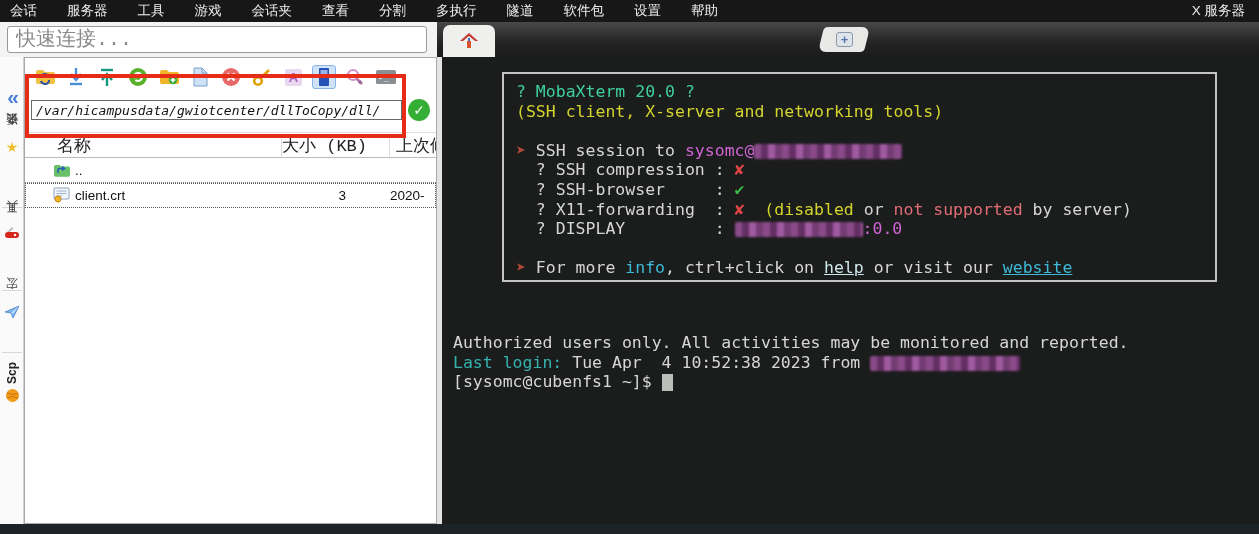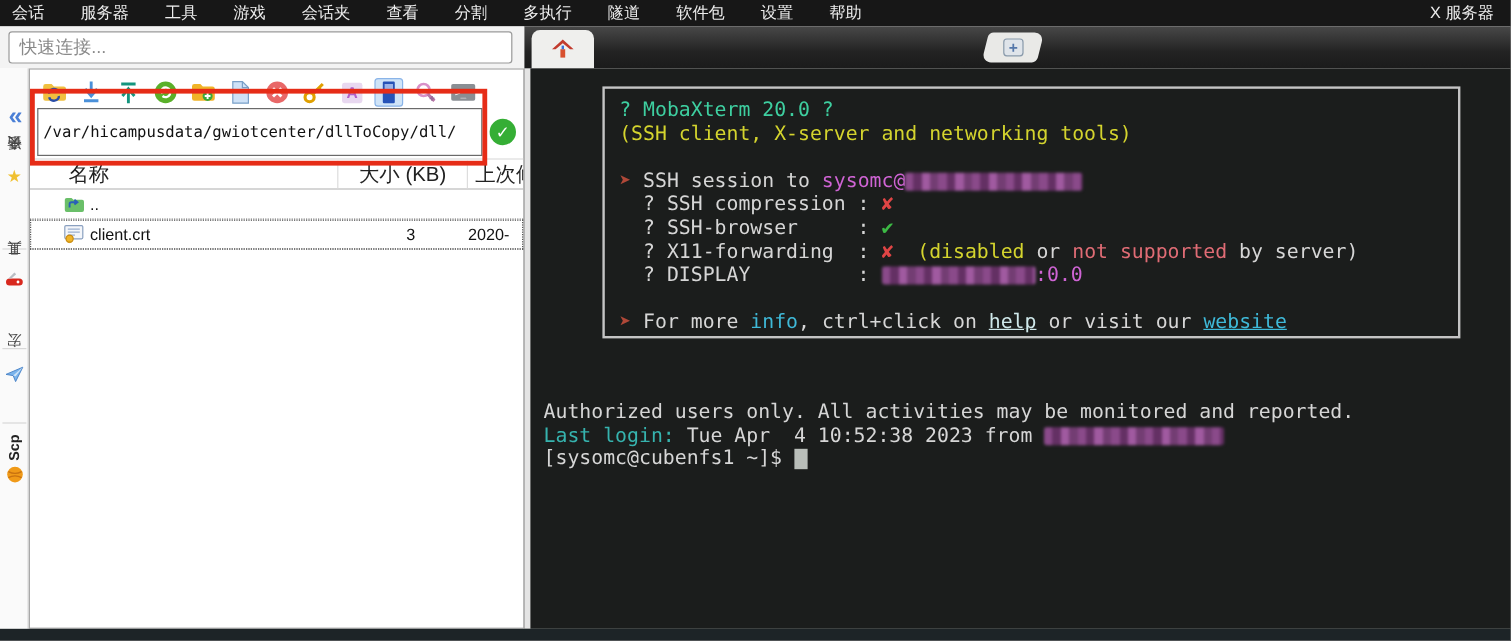--- a/index.html
+++ b/index.html
@@ -9,21 +9,21 @@
 
   
   .menu-bar { position:absolute; top:0; left:0; width:1259px; height:22px; background:#171717;
     display:flex; align-items:center; gap:30px; padding:0 14px 0 10px; color:#ededed; font-size:13.5px; }
   .menu-item { cursor:default; white-space:nowrap; }
   .menu-right { margin-left:auto; }
 
   
   .topleft { position:absolute; top:22px; left:0; width:437px; height:35px; background:#f3f3f3; }
   .quick-connect { position:absolute; top:4px; left:7px; width:420px; height:27px; border:1px solid #9a9a9a;
-    border-radius:3px; background:#fff; font-size:15px; color:#555; padding:0 8px; font-family:Liberation Sans, sans-serif; }
+    border-radius:3px; background:#fff; font-size:20px; color:#555; padding:0 8px; font-family:Liberation Mono, monospace; }
   .quick-connect::placeholder { color:#8a8a8a; }
 
   .tabbar { position:absolute; top:22px; left:437px; width:822px; height:35px;
     background:linear-gradient(#484848,#232323 60%,#1b1b1b); }
   .tab-home { position:absolute; left:6px; top:3px; width:52px; height:32px; background:#efefed;
     border-radius:7px 7px 0 0; display:flex; align-items:center; justify-content:center; }
   .tab-active { position:absolute; left:62px; top:3px; width:312px; height:32px; background:#3a3a3a;
     border-radius:9px 9px 0 0; display:flex; align-items:center; padding:0 10px; gap:8px; }
   .tab-key { width:18px; height:18px; background:#1d1d1d; border:1px solid #8a8a8a; display:flex; align-items:center; justify-content:center; }
   .tab-label { color:#efefef; font-size:14px; white-space:nowrap; }
@@ -41,27 +41,27 @@
   .vlabel.bold { font-weight:bold; color:#222; }
   .side-icon { margin-top:4px; font-size:14px; line-height:16px; }
   .divider-h { position:absolute; left:2px; width:20px; height:1px; background:#d8d8d8; }
 
   
   .file-panel { position:absolute; top:57px; left:24px; width:413px; height:467px; background:#fff; border:1px solid #a8a8a8; }
   .ftoolbar { height:38px; display:flex; align-items:center; gap:7px; padding:0 8px; }
   .ticon { width:24px; height:24px; display:flex; align-items:center; justify-content:center; cursor:pointer; border-radius:3px; }
   .ticon.selected { background:#cfe4f8; border:1px solid #8ab4e8; }
   .path-row { display:flex; align-items:center; gap:6px; padding:0 6px; height:28px; }
-  .path-input { flex:1; height:40px; border:1px solid #6a6a6a; background:#fff; font-family:"DejaVu Sans Mono","Liberation Mono",monospace;
-    font-size:13px; color:#111; padding:0 4px; }
+  .path-input { flex:1; height:20px; border:1px solid #6a6a6a; background:#fff; font-family:"DejaVu Sans Mono","Liberation Mono",monospace;
+    font-size:13px; color:#111; padding:0 4px;font-style:italic; }
   .go-btn { width:22px; height:22px; border-radius:50%; background:#35ae35; color:#fff; font-size:14px; line-height:22px;
     text-align:center; border:none; cursor:pointer; flex:0 0 22px; }
   .list-header { display:flex; height:26px; margin-top:8px; border-bottom:1px solid #bbb; border-top:1px solid #ddd; align-items:center; font-size:17px; color:#222; }
   .col-name { flex:1; padding-left:32px; border-right:1px solid #ddd; }
-  .col-size { width:108px; text-align:center; border-right:1px solid #ddd; }
+  .col-size { width:108px; border-right:1px solid #ddd;font-family:Liberation Mono, monospace; }
   .col-date { width:46px; padding-left:6px; overflow:hidden; white-space:nowrap; }
   .frow { display:flex; align-items:center; height:25px; font-size:13.5px; color:#111; border-bottom:1px dotted #777; }
   .frow .cname { flex:1; display:flex; align-items:center; gap:4px; padding-left:28px; }
   .frow .csize { width:108px; text-align:right; padding-right:44px; }
   .frow .cdate { width:46px; overflow:hidden; white-space:nowrap; }
   .frow.selected { outline:1px dotted #555; outline-offset:-1px; }
 
   
   .annotation { position:absolute; left:25px; top:74px; width:381px; height:64px; border:4px solid #e62c17; z-index:60; pointer-events:none; }
 

